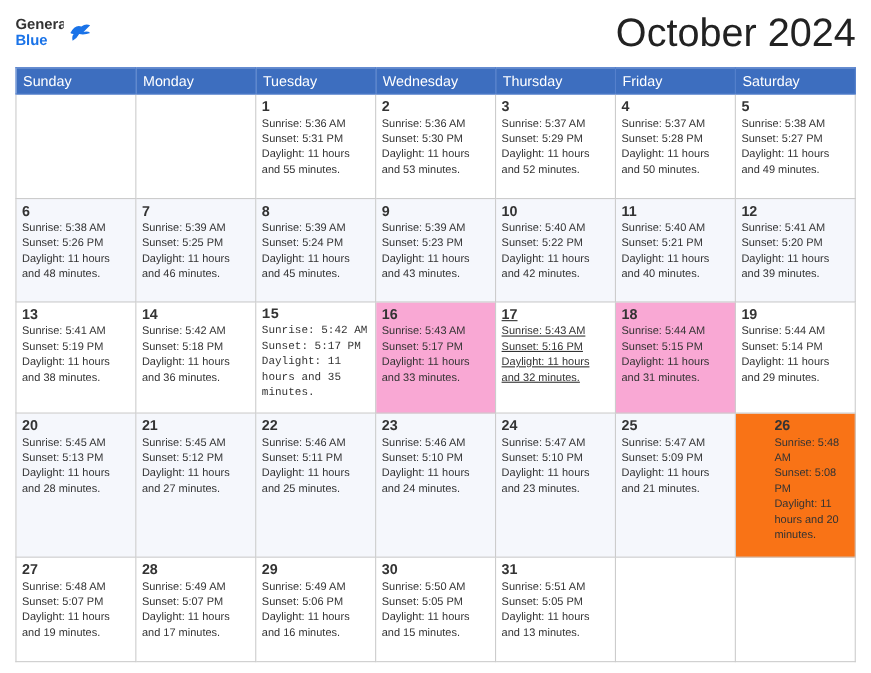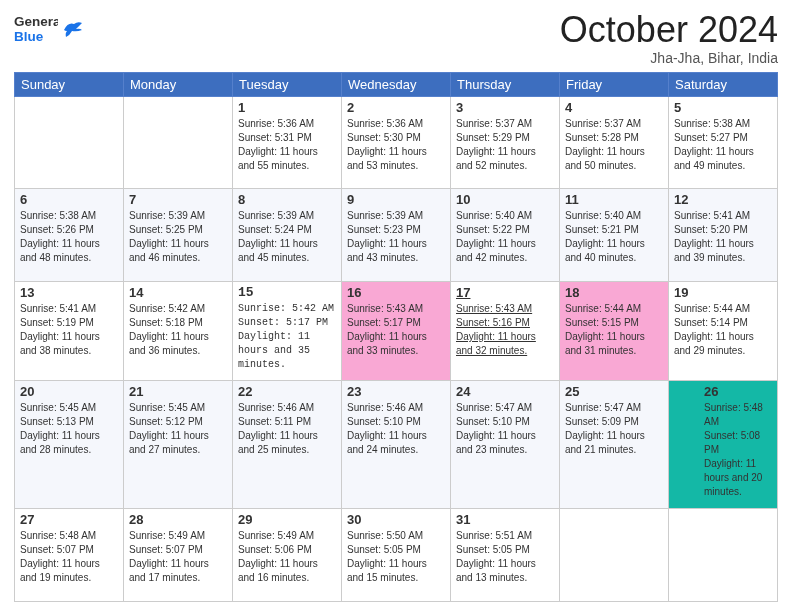--- a/index.html
+++ b/index.html
@@ -17,21 +17,21 @@
       display: flex;
       flex-direction: column;
     }
     .header {
       display: flex;
       justify-content: space-between;
       align-items: flex-start;
       margin-bottom: 6px;
     }
     .title-block {
-      text-align: right;
+      text-align: left;
     }
     .month-title {
       font-size: 36px;
       font-weight: normal;
       color: #222;
       line-height: 1.1;
     }
     .location {
       font-size: 14px;
       color: #555;
@@ -97,21 +97,20 @@
         </svg>
       </div>
       <div>
         <svg width="22" height="18" viewBox="0 0 22 18" xmlns="http://www.w3.org/2000/svg">
           <path d="M2,9 Q6,1 12,3 Q16,0 20,2 Q16,6 14,8 Q18,7 20,9 Q15,11 10,10 Q8,14 4,16 Q3,12 5,10 Q3,10 2,9Z" fill="#1a73e8"></path>
         </svg>
       </div>
     </div>
     <div class="title-block">
       <div class="month-title">October 2024</div>
-      <div class="location">Jha-Jha, Bihar, India</div>
     </div>
   </div>
 
   <table class="calendar">
     <thead>
       <tr>
         <th>Sunday</th>
         <th>Monday</th>
         <th>Tuesday</th>
         <th>Wednesday</th>
@@ -223,21 +222,21 @@
             <div class="day-info">Sunrise: 5:46 AM<br>Sunset: 5:10 PM<br>Daylight: 11 hours and 24 minutes.</div>
           </td>
           <td style="background: rgb(245, 247, 252);">
             <span class="day-num">24</span>
             <div class="day-info">Sunrise: 5:47 AM<br>Sunset: 5:10 PM<br>Daylight: 11 hours and 23 minutes.</div>
           </td>
           <td style="background: rgb(245, 247, 252);">
             <span class="day-num">25</span>
             <div class="day-info">Sunrise: 5:47 AM<br>Sunset: 5:09 PM<br>Daylight: 11 hours and 21 minutes.</div>
           </td>
-          <td style="background: #14b8a6; padding-left: 35px;">
+          <td style="background: #f97316; padding-left: 35px;">
             <span class="day-num">26</span>
             <div class="day-info">Sunrise: 5:48 AM<br>Sunset: 5:08 PM<br>Daylight: 11 hours and 20 minutes.</div>
           </td>
         </tr>
         <tr>
           <td style="background: rgb(255, 255, 255);">
             <span class="day-num">27</span>
             <div class="day-info">Sunrise: 5:48 AM<br>Sunset: 5:07 PM<br>Daylight: 11 hours and 19 minutes.</div>
           </td>
           <td style="background: rgb(255, 255, 255);">

